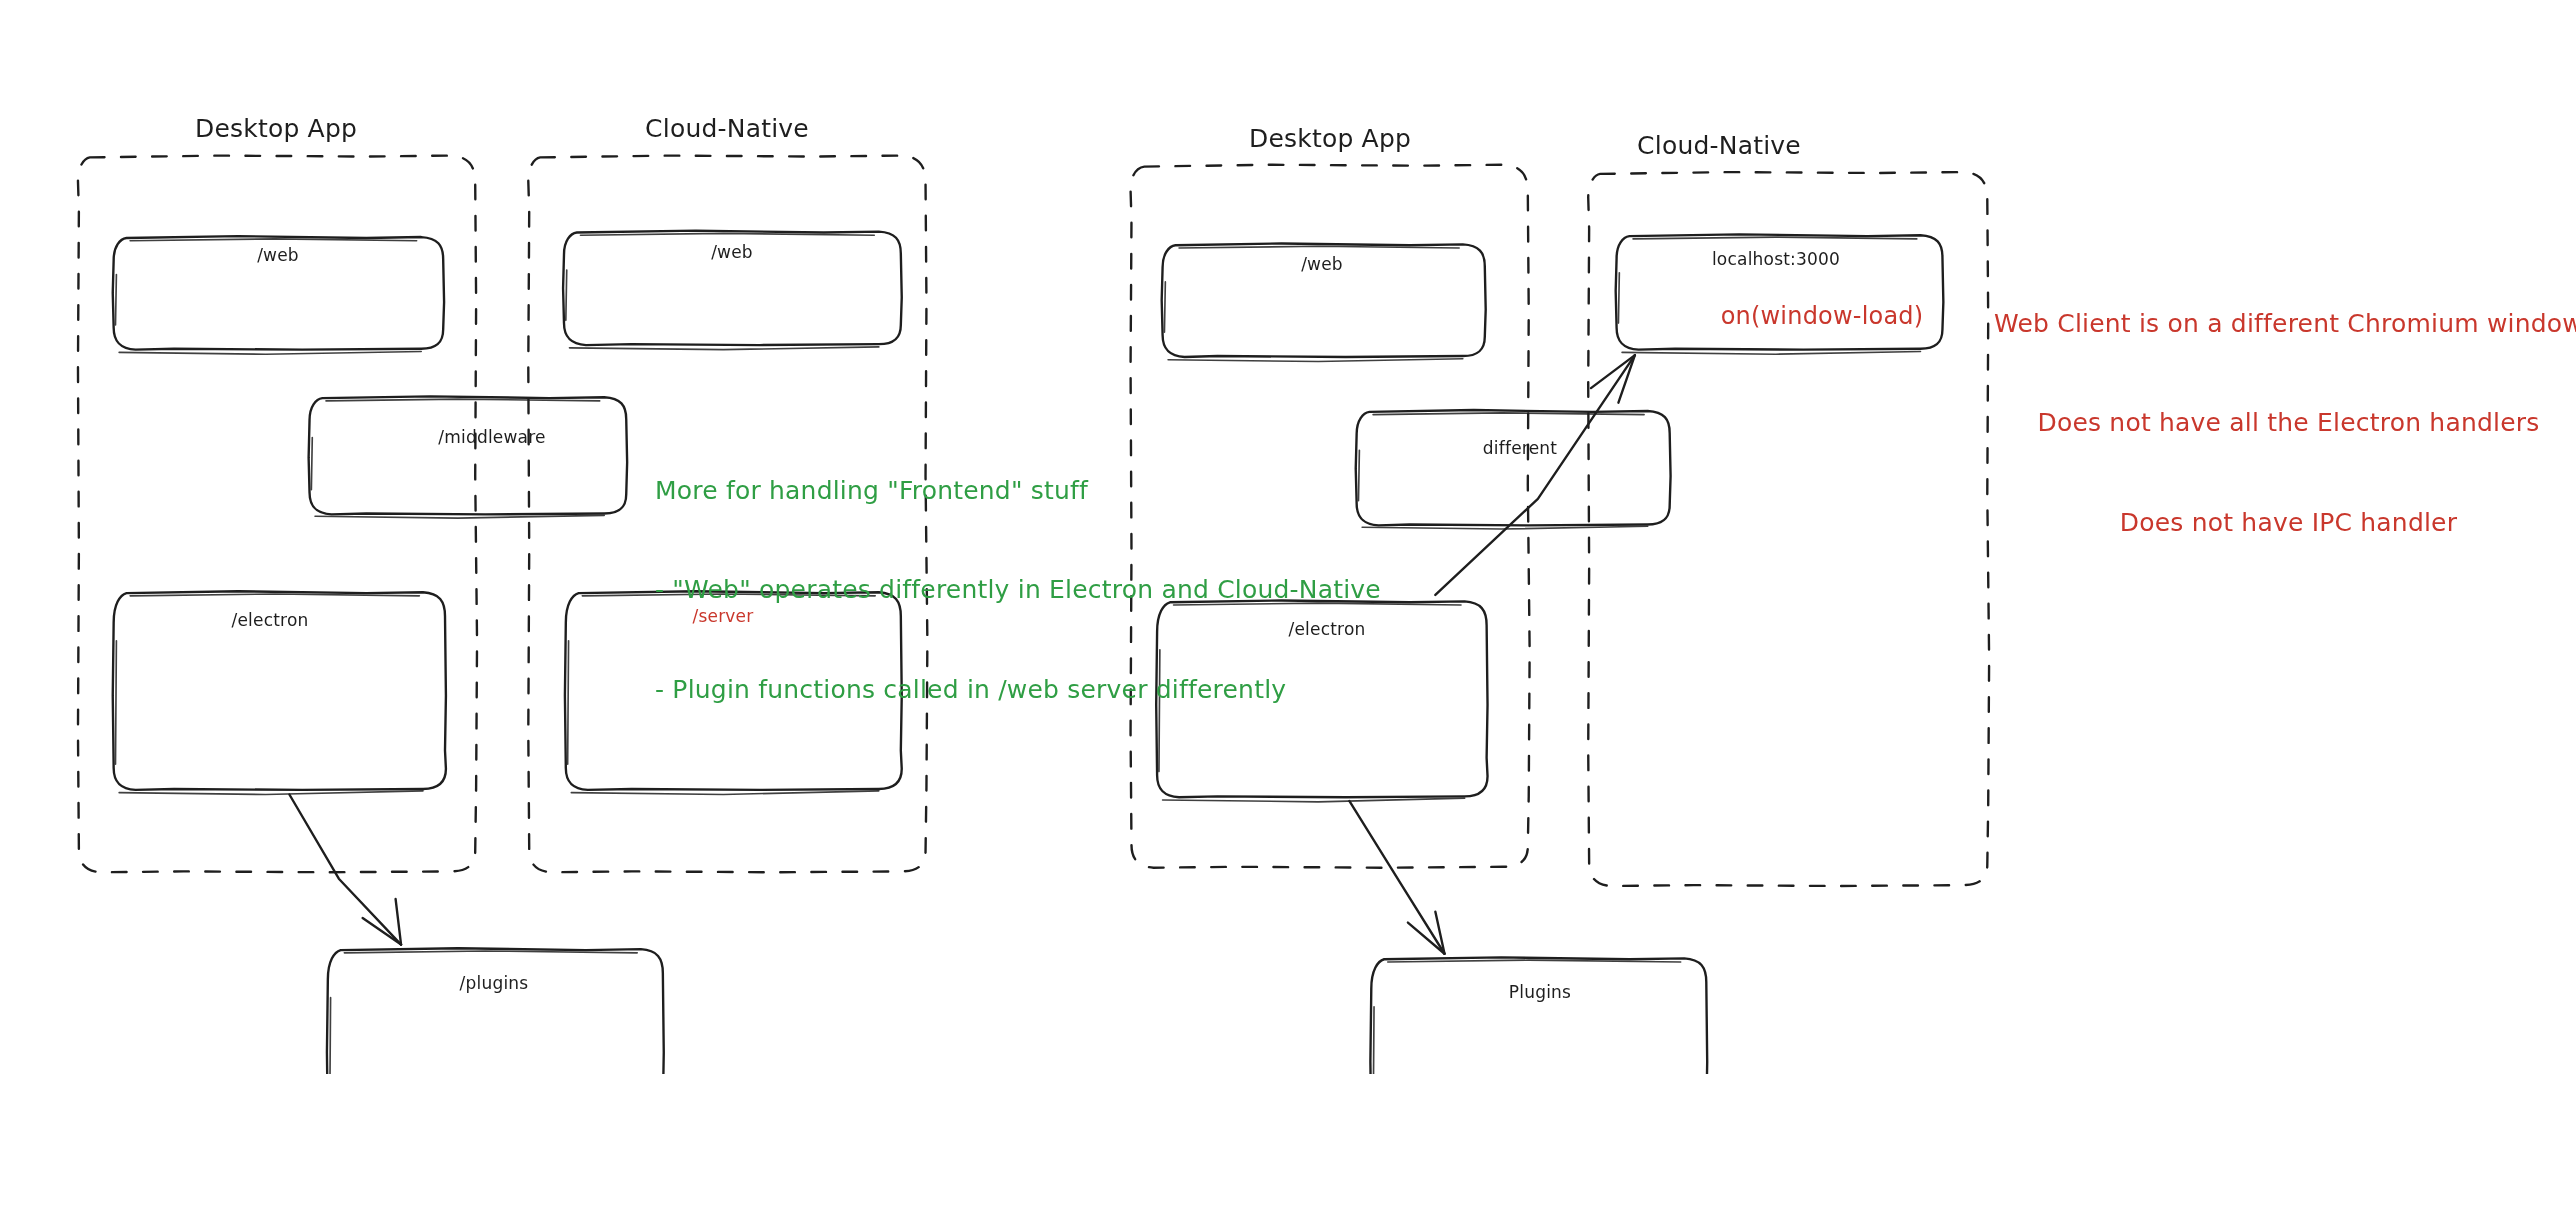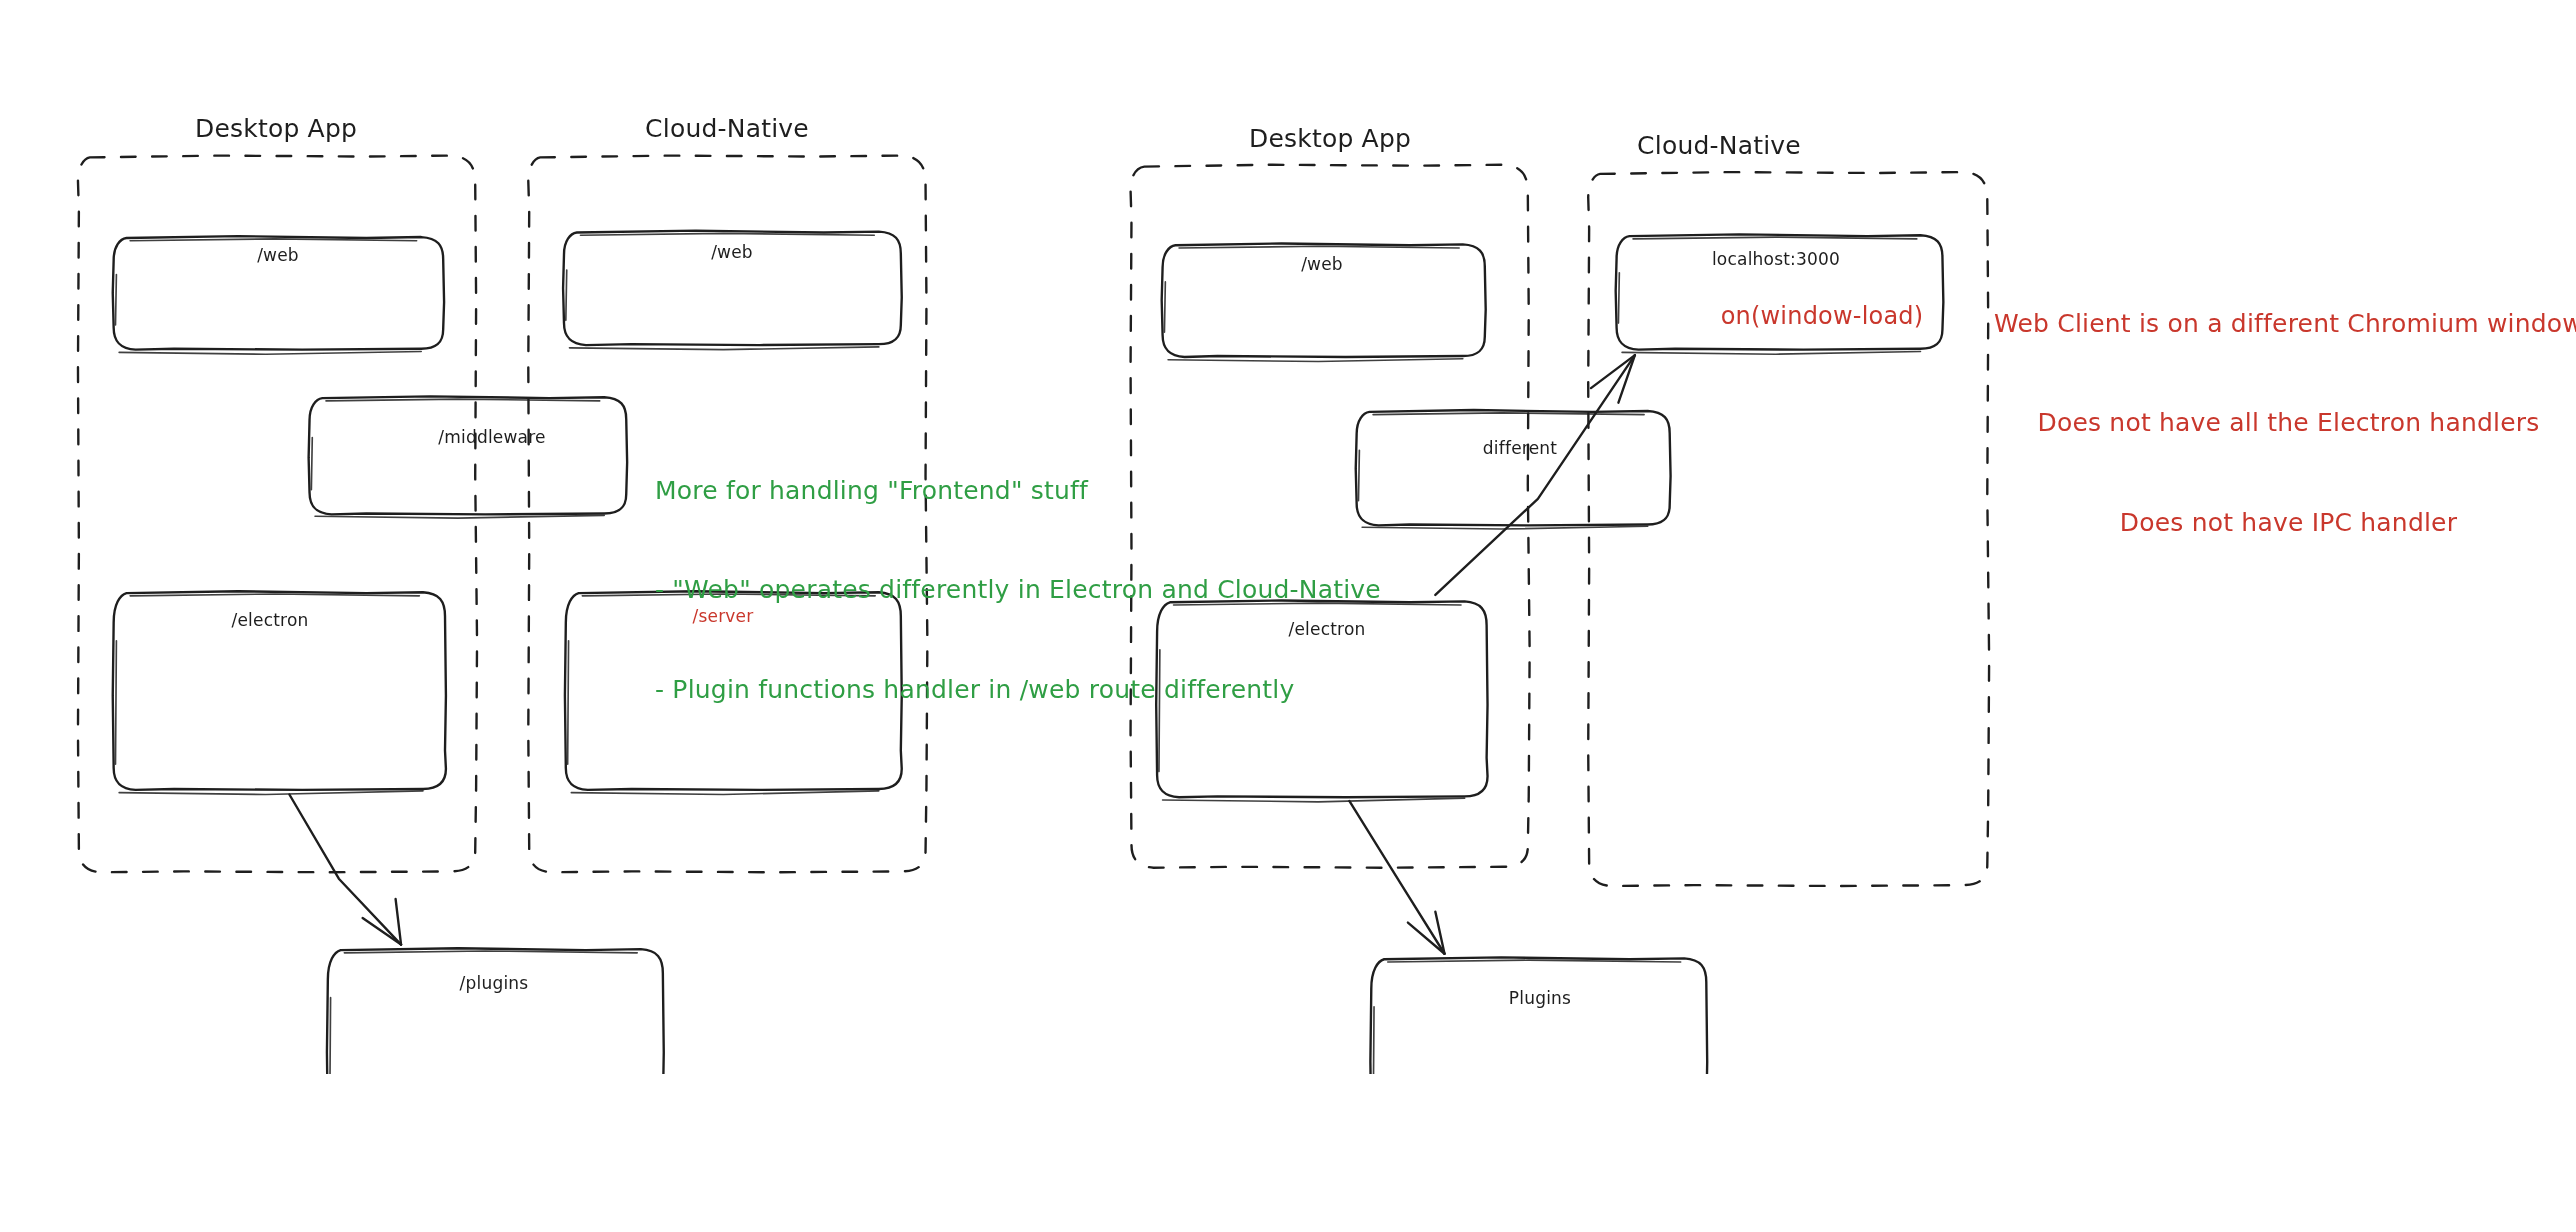--- a/index.html
+++ b/index.html
@@ -289,26 +289,26 @@
   <div class="label node-label" style="left:1322px; top:254px;">/web</div>
 
   <div class="label node-label" style="left:1776px; top:249px;">localhost:3000</div>
 
   <div class="label node-sublabel red" style="left:1822px; top:302px;">on(window-load)</div>
 
   <div class="label node-label" style="left:1520px; top:438px;">different</div>
 
   <div class="label node-label" style="left:1327px; top:619px;">/electron</div>
 
-  <div class="label node-label" style="left:1540px; top:982px;margin-top:6px;">Plugins</div>
+  <div class="label node-label" style="left:1540px; top:982px;">Plugins</div>
 
   <div class="label annotation green" style="left:655px; top:407px;">
     <div>More for handling "Frontend" stuff</div>
     <div>- "Web" operates differently in Electron and Cloud-Native</div>
-    <div>- Plugin functions handler in /web route differently</div>
+    <div>- Plugin functions called in /web server differently</div>
   </div>
 
   <div class="label annotation red" style="left:1994px; top:240px;">
     <div>Web Client is on a different Chromium window</div>
     <div>Does not have all the Electron handlers</div>
     <div>Does not have IPC handler</div>
   </div>
 
 </div>
 

